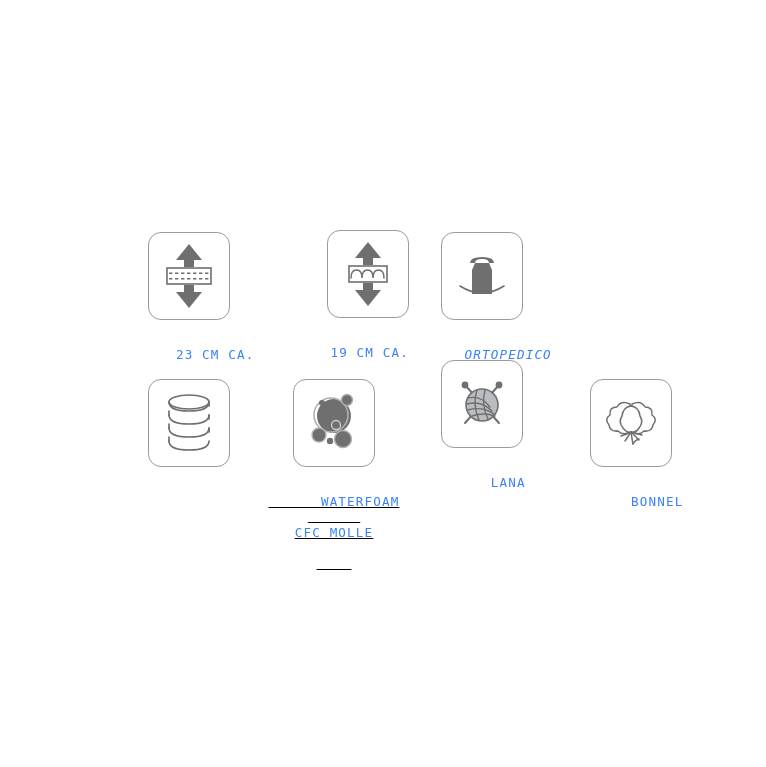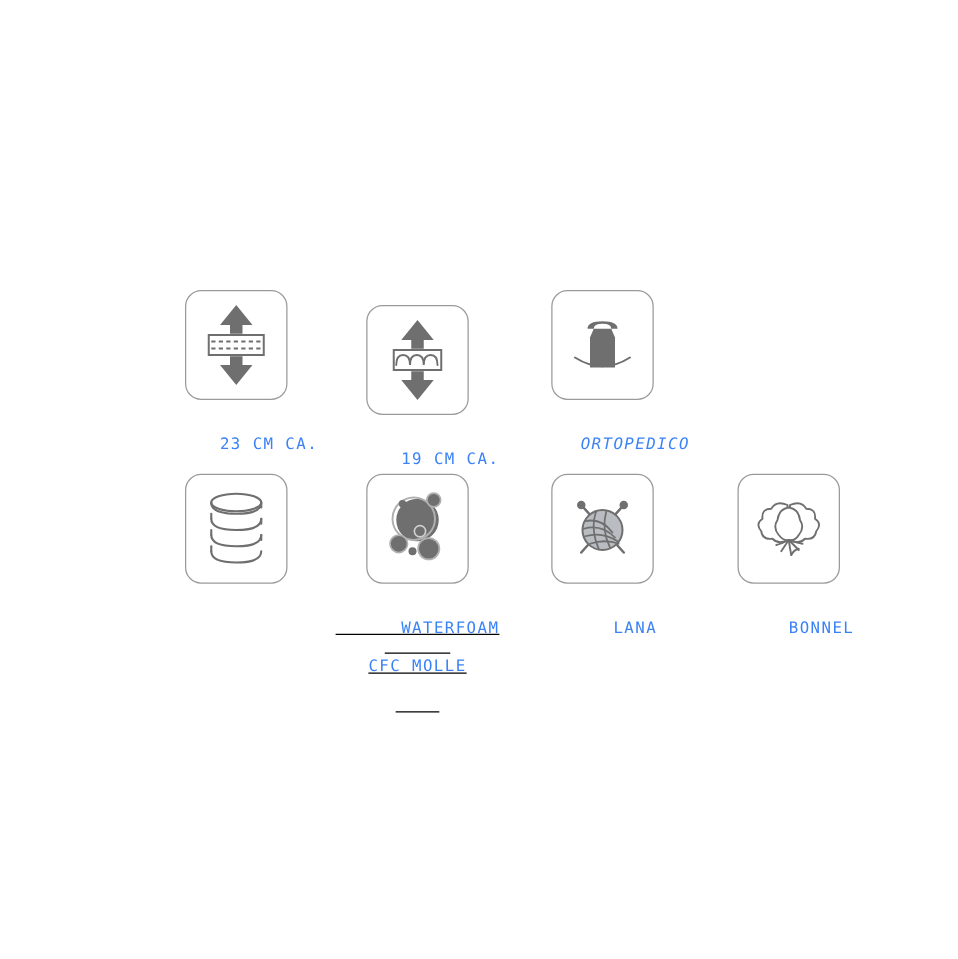--- a/index.html
+++ b/index.html
@@ -53,27 +53,27 @@
     line-height: 15.5px;
     letter-spacing: 1.15px;
     white-space: pre;
     font-family: "DejaVu Sans Mono", "Liberation Mono", monospace;
     font-weight: 400;
   }
   .feature-label .line2 { display: block; }
 
   
   #cell-height-23 { left: 114px; top: 232px; }
-  #cell-height-19 { left: 259px; top: 244px; }
+  #cell-height-19 { left: 259px; top: 230px; align-items: flex-end; }
   #cell-orthopedic { left: 407px; top: 232px; font-style: italic; }
 
   
   #cell-bonnel-springs { left: 114px; top: 379px; }
   #cell-waterfoam      { left: 259px; top: 379px; text-decoration: underline; }
-  #cell-wool           { left: 407px; top: 379px; }
+  #cell-wool           { left: 407px; top: 360px; }
   #cell-cotton         { left: 556px; top: 379px; }
 </style>
 </head>
 <body>
 
 <div id="icon-grid">
 
   <div class="feature-cell" id="cell-height-23">
     <div class="icon-frame">
       <span>

